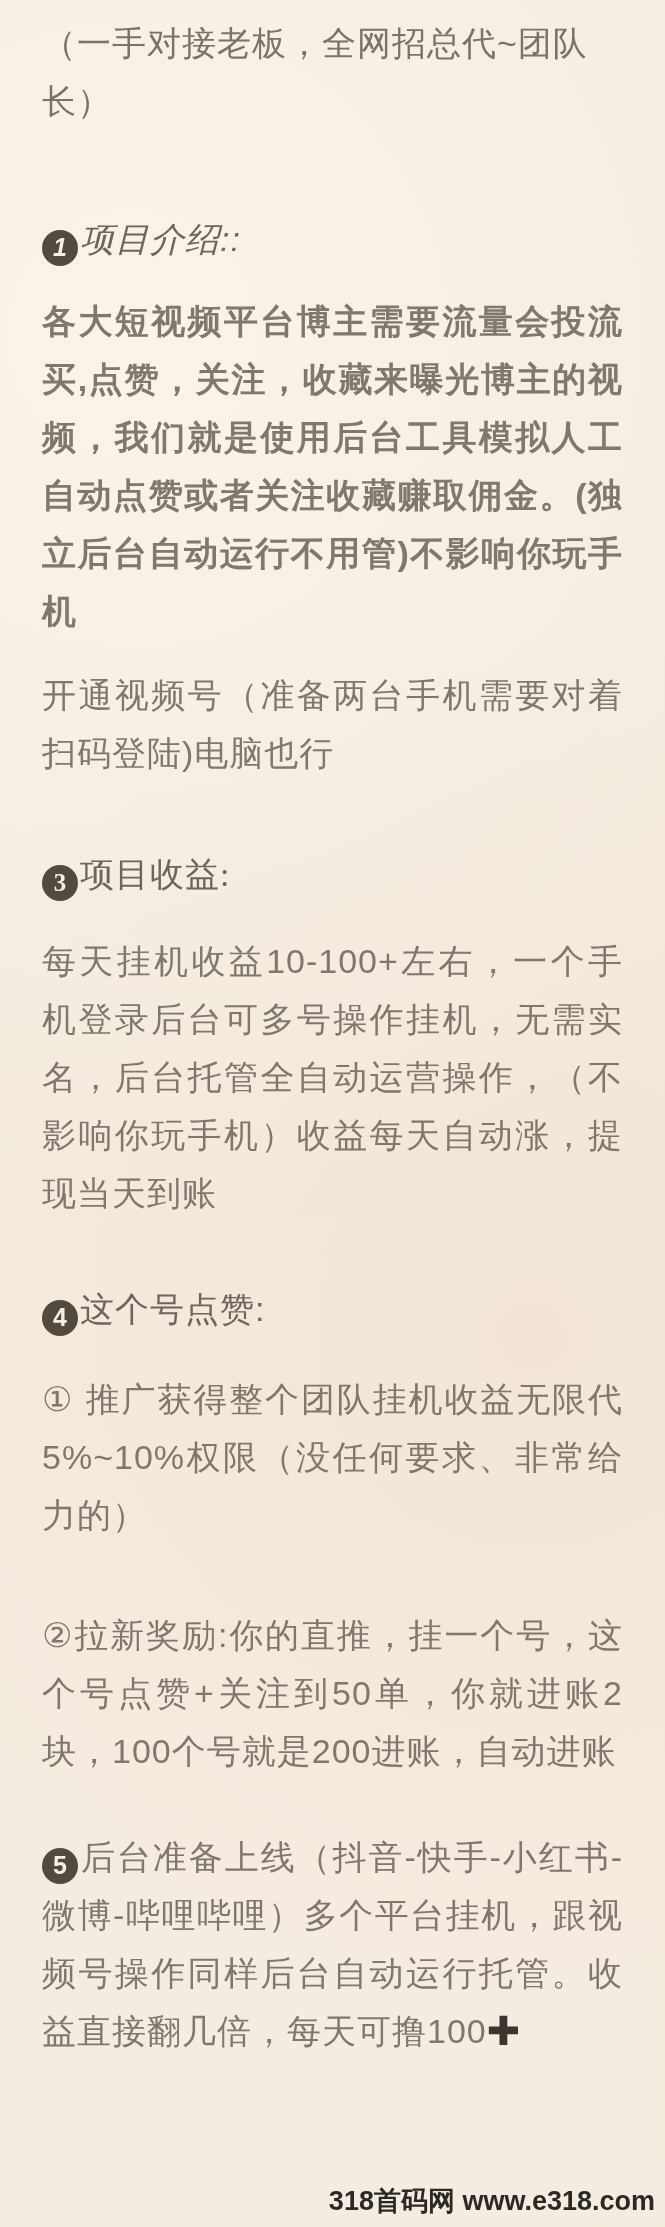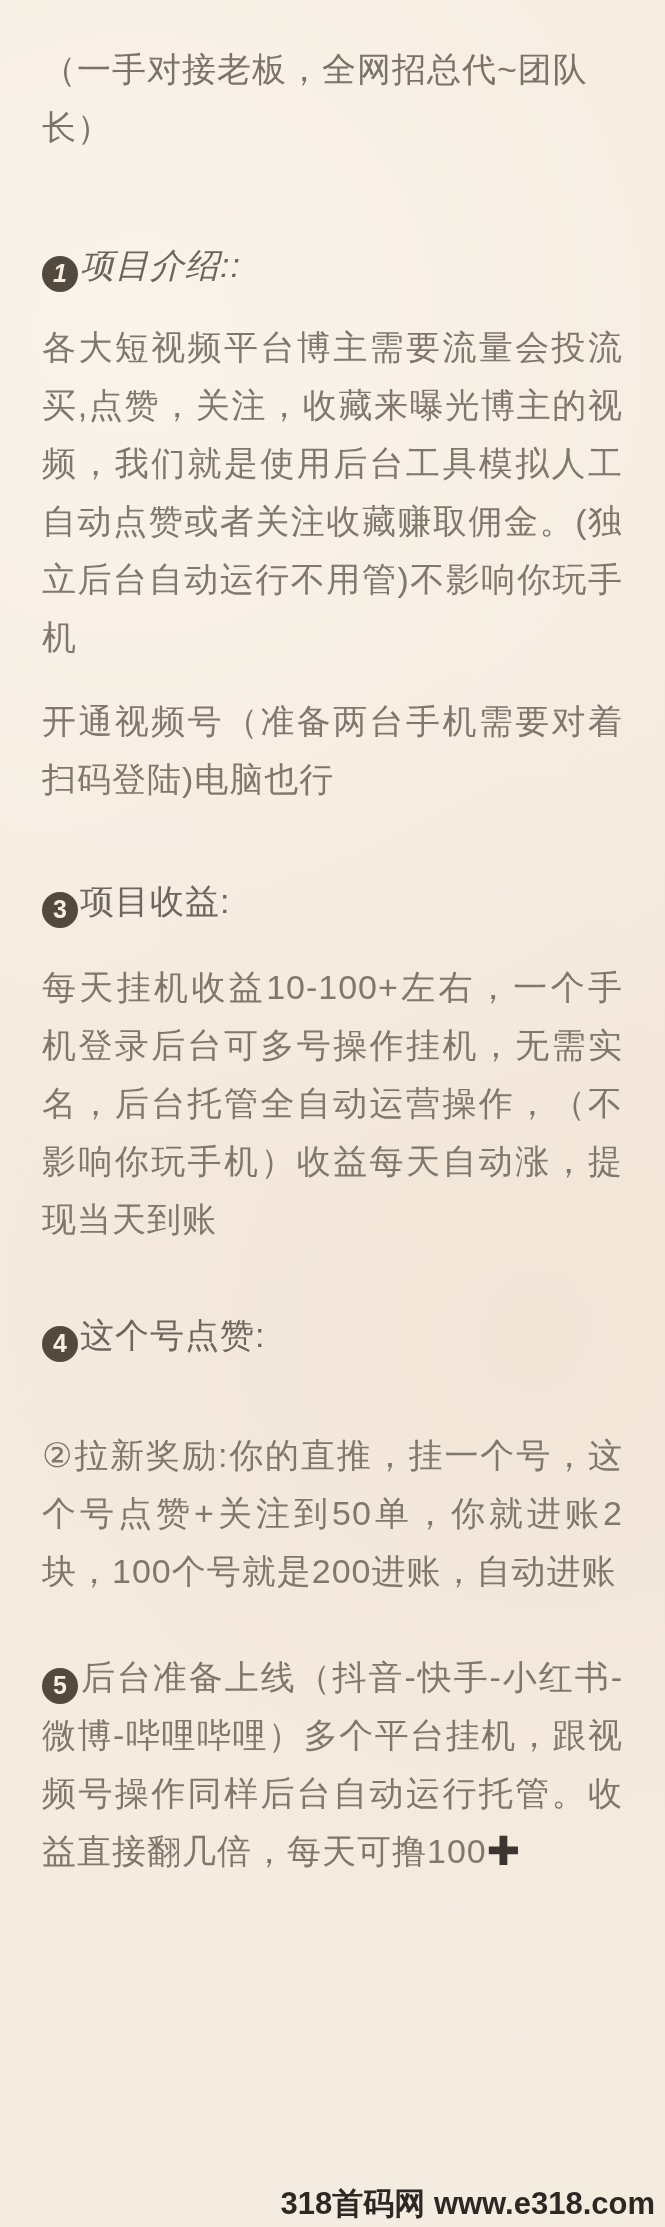--- a/index.html
+++ b/index.html
@@ -10,21 +10,21 @@
     width: 665px;
     height: 2227px;
     overflow: hidden;
     background-color: #f4ebdf;
     background-image:
       radial-gradient(circle at 20% 15%, rgba(255,250,243,0.55) 0%, rgba(255,250,243,0) 45%),
       radial-gradient(circle at 80% 60%, rgba(240,222,207,0.45) 0%, rgba(240,222,207,0) 50%),
       radial-gradient(circle at 45% 90%, rgba(247,238,228,0.5) 0%, rgba(247,238,228,0) 55%);
     color: #7e756b;
     box-sizing: border-box;
-    padding: 40px 42px 0 42px;
+    padding: 14px 42px 0 42px;
   }
 
   .line, .para, .title {
     font-size: 34px;
     line-height: 58px;
     letter-spacing: 1px;
     margin: 0;
   }
 
   .para {
@@ -52,43 +52,43 @@
     font-weight: bold;
     line-height: 1;
     vertical-align: -5px;
     margin-right: 2px;
     letter-spacing: 0;
   }
 
   .header-line { color: #7b7268; }
 
   .mt-s1t { margin-top: 80px; font-style: italic; }
-  .mt-s1p { margin-top: 24px; }
+  .mt-s1p { margin-top: 24px; font-weight: bold; }
   .mt-s2t { margin-top: 56px; }
   .mt-s2p { margin-top: 26px; }
-  .mt-s3t { margin-top: 64px; }
+  .mt-s3t { margin-top: 64px; font-family: Liberation Serif, serif; }
   .mt-s3p { margin-top: 28px; }
   .mt-s4t { margin-top: 58px; }
   .mt-s4p1 { margin-top: 32px; }
   .mt-s4p2 { margin-top: 62px; }
   .mt-s5p { margin-top: 48px; }
 
   .plus-glyph {
     color: #3a352e;
     font-weight: bold;
     font-size: 40px;
     vertical-align: -2px;
     letter-spacing: 0;
   }
 
   .watermark {
     position: absolute;
     right: 10px;
     top: 2183px;
-    font-size: 31px;
+    font-size: 27px;
     font-weight: bold;
     color: #2c2925;
     letter-spacing: 0;
     white-space: nowrap;
   }
 </style>
 </head>
 <body>
 
 <div class="page">
@@ -97,19 +97,20 @@
 
   <p class="title mt-s1t"><span class="badge">1</span><span>项目介绍::</span></p>
   <p class="para mt-s1p">各大短视频平台博主需要流量会投流买,点赞，关注，收藏来曝光博主的视频，我们就是使用后台工具模拟人工自动点赞或者关注收藏赚取佣金。(独立后台自动运行不用管)不影响你玩手机</p>
 
   <p class="para mt-s2p">开通视频号（准备两台手机需要对着扫码登陆)电脑也行</p>
 
   <p class="title mt-s3t"><span class="badge">3</span><span>项目收益:</span></p>
   <p class="para mt-s3p">每天挂机收益10-100+左右，一个手机登录后台可多号操作挂机，无需实名，后台托管全自动运营操作，（不影响你玩手机）收益每天自动涨，提现当天到账</p>
 
   <p class="title mt-s4t"><span class="badge">4</span><span>这个号点赞:</span></p>
+  <p class="para mt-s4p1">① 推广获得整个团队挂机收益无限代5%~10%权限（没任何要求、非常给力的）</p>
   <p class="para mt-s4p2">②拉新奖励:你的直推，挂一个号，这个号点赞+关注到50单，你就进账2块，100个号就是200进账，自动进账</p>
 
   <p class="para mt-s5p"><span class="badge">5</span><span>后台准备上线（抖音-快手-小红书-微博-哔哩哔哩）多个平台挂机，跟视频号操作同样后台自动运行托管。收益直接翻几倍，每天可撸100</span><span class="plus-glyph">✚</span></p>
 
   <div class="watermark">318首码网 www.e318.com</div>
 
 </div>
 
 </body></html>

